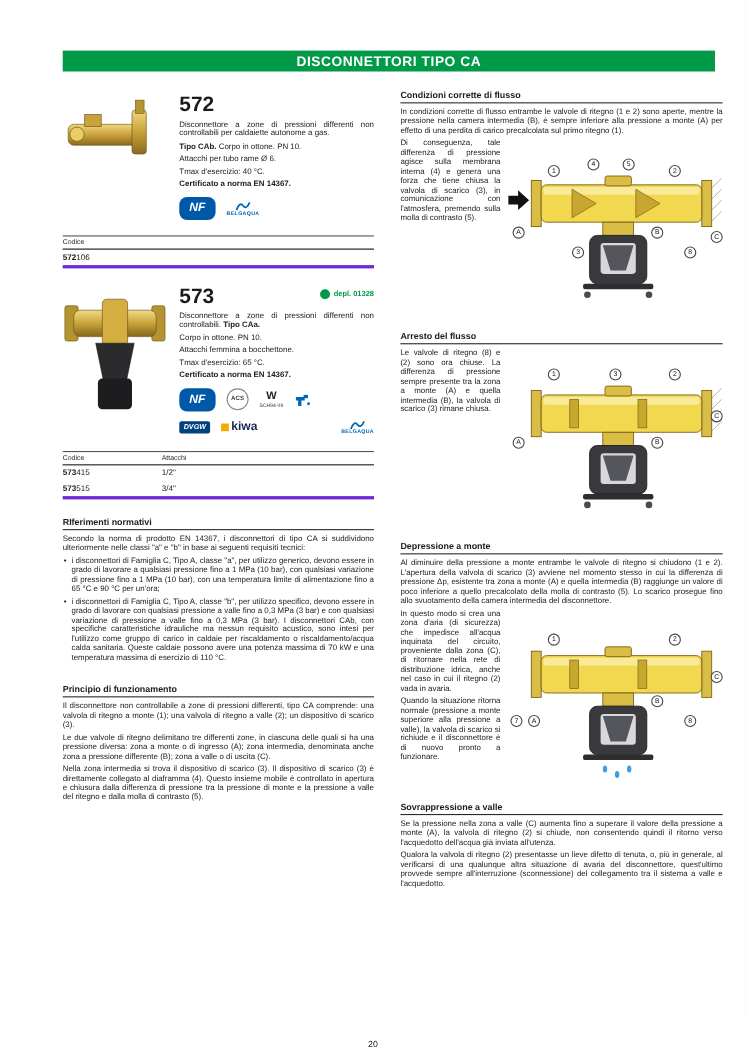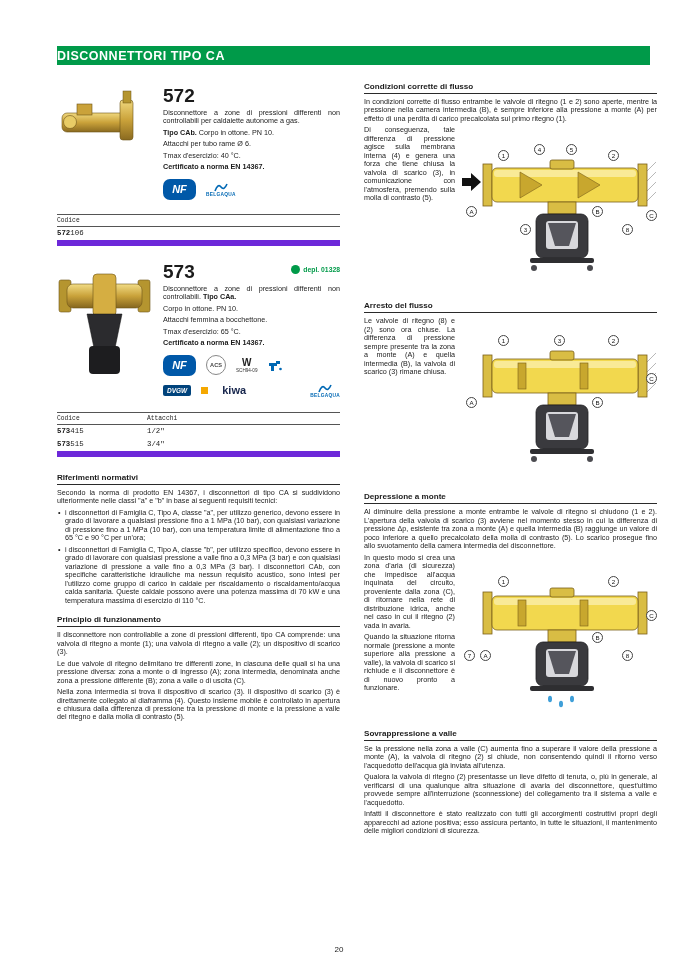--- a/index.html
+++ b/index.html
@@ -4,33 +4,33 @@
 <style>
   * { box-sizing: border-box; }
   html,body { margin:0; padding:0; background:#e9e9e9; }
   .page {
     position:relative; width:678px; height:959px; margin:0 auto;
     background:#ffffff; overflow:hidden;
     font-family:"Liberation Sans", sans-serif; color:#1b1b1b;
   }
   .hbar {
     position:absolute; left:57px; top:46px; width:593px; height:19px;
-    background:#009a49; display:flex; align-items:center; justify-content:flex-start;
+    background:#009a49; display:flex; align-items:center; justify-content:center;
   }
   .hbar span { color:#fff; font-weight:700; font-size:12.5px; letter-spacing:.5px; }
   .colL { position:absolute; left:57px; top:86px; width:283px; }
   .colR { position:absolute; left:364px; top:82px; width:293px; }
   p.t, .bul { font-size:7.2px; line-height:1.18; margin:0 0 3px; text-align:justify; }
   .b { font-weight:700; }
   .h2num { font-size:19px; font-weight:700; line-height:1; margin:0 0 4px; }
   .sechead {
     font-size:8.1px; font-weight:700; border-bottom:1px solid #2a2a2a;
     padding-bottom:2px; margin:0 0 4px;
   }
-  .mt8{margin-top:16px} .mt10{margin-top:10px} .mt14{margin-top:14px} .mt16{margin-top:16px}
+  .mt8{margin-top:16px} .mt10{margin-top:20px} .mt14{margin-top:14px} .mt16{margin-top:16px}
   .prod { display:flex; gap:11px; }
   .photo { flex:none; }
   .ptxt { flex:1; min-width:0; }
   .logos { display:flex; align-items:center; gap:10px; margin-top:7px; flex-wrap:wrap; }
   .nf {
     width:33px; height:21px; background:#0058a8; border-radius:7px; color:#fff;
     font-weight:700; font-style:italic; font-size:11px;
     display:flex; align-items:center; justify-content:center;
   }
   .belg { display:flex; flex-direction:column; align-items:center; color:#0068b4; }
@@ -40,25 +40,25 @@
     font-size:5.6px; font-weight:700; color:#444;
     display:flex; align-items:center; justify-content:center;
   }
   .sch { text-align:center; }
   .sch .w { font-size:10px; font-weight:700; line-height:1; color:#222; }
   .sch .s { font-size:4.6px; color:#333; }
   .dvgw {
     background:#00437c; color:#fff; font-size:6.5px; font-weight:700;
     font-style:italic; padding:2px 4px; border-radius:2px;
   }
-  .kiwa { font-size:11px; font-weight:700; color:#16254c; display:flex; align-items:center; gap:14px; }
+  .kiwa { font-size:11px; font-weight:700; color:#16254c; display:flex; align-items:center; gap:2px; }
   .kiwa .sq { width:7px; height:7px; background:#f5a800; display:inline-block; }
   .depl { color:#009a49; font-weight:700; font-size:6.8px; display:inline-flex; align-items:center; gap:3px; margin-top:3px; }
   .depl .ic { width:9px; height:9px; border-radius:50%; background:#009a49; flex:none; }
-  .tblwrap { border-top:1px solid #555; border-bottom:6px solid #6d28d9;font-family:Liberation Mono, monospace; }
+  .tblwrap { border-top:1px solid #555; border-bottom:3px solid #6d28d9; }
   table.tbl { width:100%; border-collapse:collapse; }
   table.tbl th {
     text-align:left; font-weight:400; font-size:6.3px; color:#222;
     border-bottom:1px solid #555; padding:2px 0;
   }
   table.tbl td { padding:2.5px 0; font-size:7.4px; }
   .codePre { font-weight:700; }
   .codeSuf { font-weight:400; }
   .diag { position:relative; float:right; width:195px; height:155px; margin:0 0 4px 7px; }
   .diag svg.dsvg { position:absolute; left:0; top:0; }
@@ -337,17 +337,16 @@
         <span class="co" style="left:184px;top:56px;">C</span>
       </div>
       <p class="t">In questo modo si crea una zona d'aria (di sicurezza) che impedisce all'acqua inquinata del circuito, proveniente dalla zona (C), di ritornare nella rete di distribuzione idrica, anche nel caso in cui il ritegno (2) vada in avaria.</p>
       <p class="t">Quando la situazione ritorna normale (pressione a monte superiore alla pressione a valle), la valvola di scarico si richiude e il disconnettore è di nuovo pronto a funzionare.</p>
       <div class="clear"></div>
     </div>
 
     <h3 class="sechead mt8">Sovrappressione a valle</h3>
     <p class="t">Se la pressione nella zona a valle (C) aumenta fino a superare il valore della pressione a monte (A), la valvola di ritegno (2) si chiude, non consentendo quindi il ritorno verso l'acquedotto dell'acqua già inviata all'utenza.</p>
     <p class="t">Qualora la valvola di ritegno (2) presentasse un lieve difetto di tenuta, o, più in generale, al verificarsi di una qualunque altra situazione di avaria del disconnettore, quest'ultimo provvede sempre all'interruzione (sconnessione) del collegamento tra il sistema a valle e l'acquedotto.</p>
-    <p class="t">Infatti il disconnettore è stato realizzato con tutti gli accorgimenti costruttivi propri degli apparecchi ad azione positiva; esso assicura pertanto, in tutte le situazioni, il mantenimento delle migliori condizioni di sicurezza.</p>
   </div>
 
   <div class="pagenum">20</div>
 </div>
 
 </body></html>

